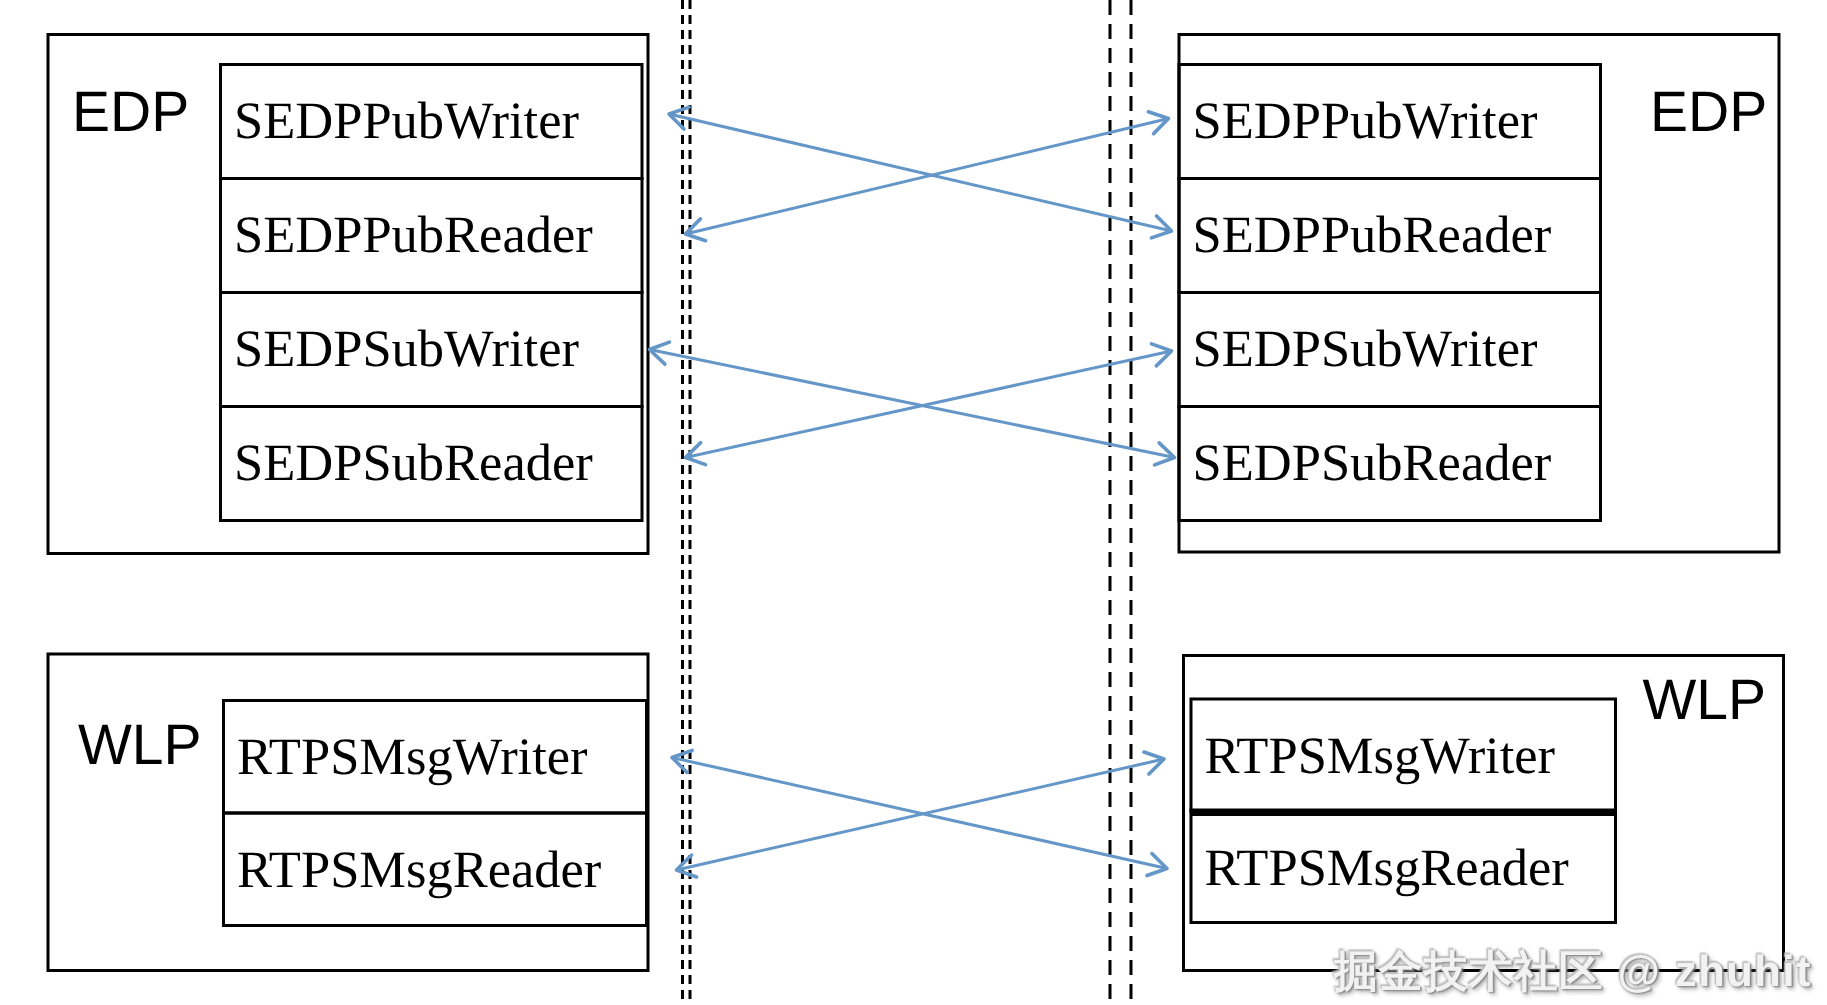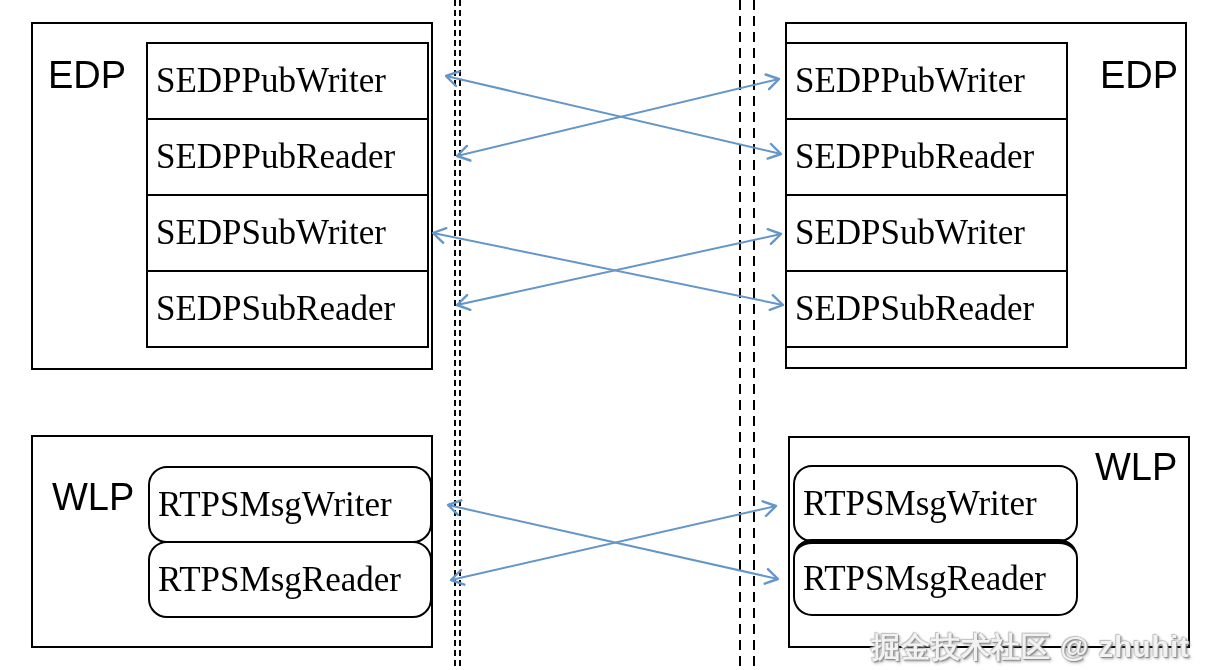--- a/index.html
+++ b/index.html
@@ -30,25 +30,25 @@
   #right-edp .rows{left:-2px; top:18px;width:283px;}
   #left-wlp  .rows{left:115px;top:29px;width:284px;}
   #right-wlp .rows{left:3px;  top:27px;width:285px;}
   .row{
     border:2px solid #000;box-sizing:border-box;background:transparent;
     display:flex;align-items:center;
     font-size:35px;color:#000;white-space:nowrap;overflow:visible;
     padding-left:8px;
   }
   .edp-row{height:78px;}
-  .wlp-row{height:77px;border-radius:19px;}
+  .wlp-row{height:77px;}
   .row + .row{margin-top:-2px;text-align:center;}
   .row.thick-top{border-top-width:5px;margin-top:-3px;}
   .watermark{
-    position:absolute;right:28px;top:628px;z-index:10;
+    position:absolute;right:10px;top:628px;z-index:10;
     font-size:29px;font-weight:bold;letter-spacing:1px;white-space:nowrap;
     color:#f2f2f2;
     text-shadow:1px 1px 1px #8a8a8a,-1px -1px 1px #c0c0c0,0 0 2px #999,2px 2px 3px rgba(80,80,80,0.45);
   }
 </style>
 </head>
 <body>
 
 <div class="canvas">
 

